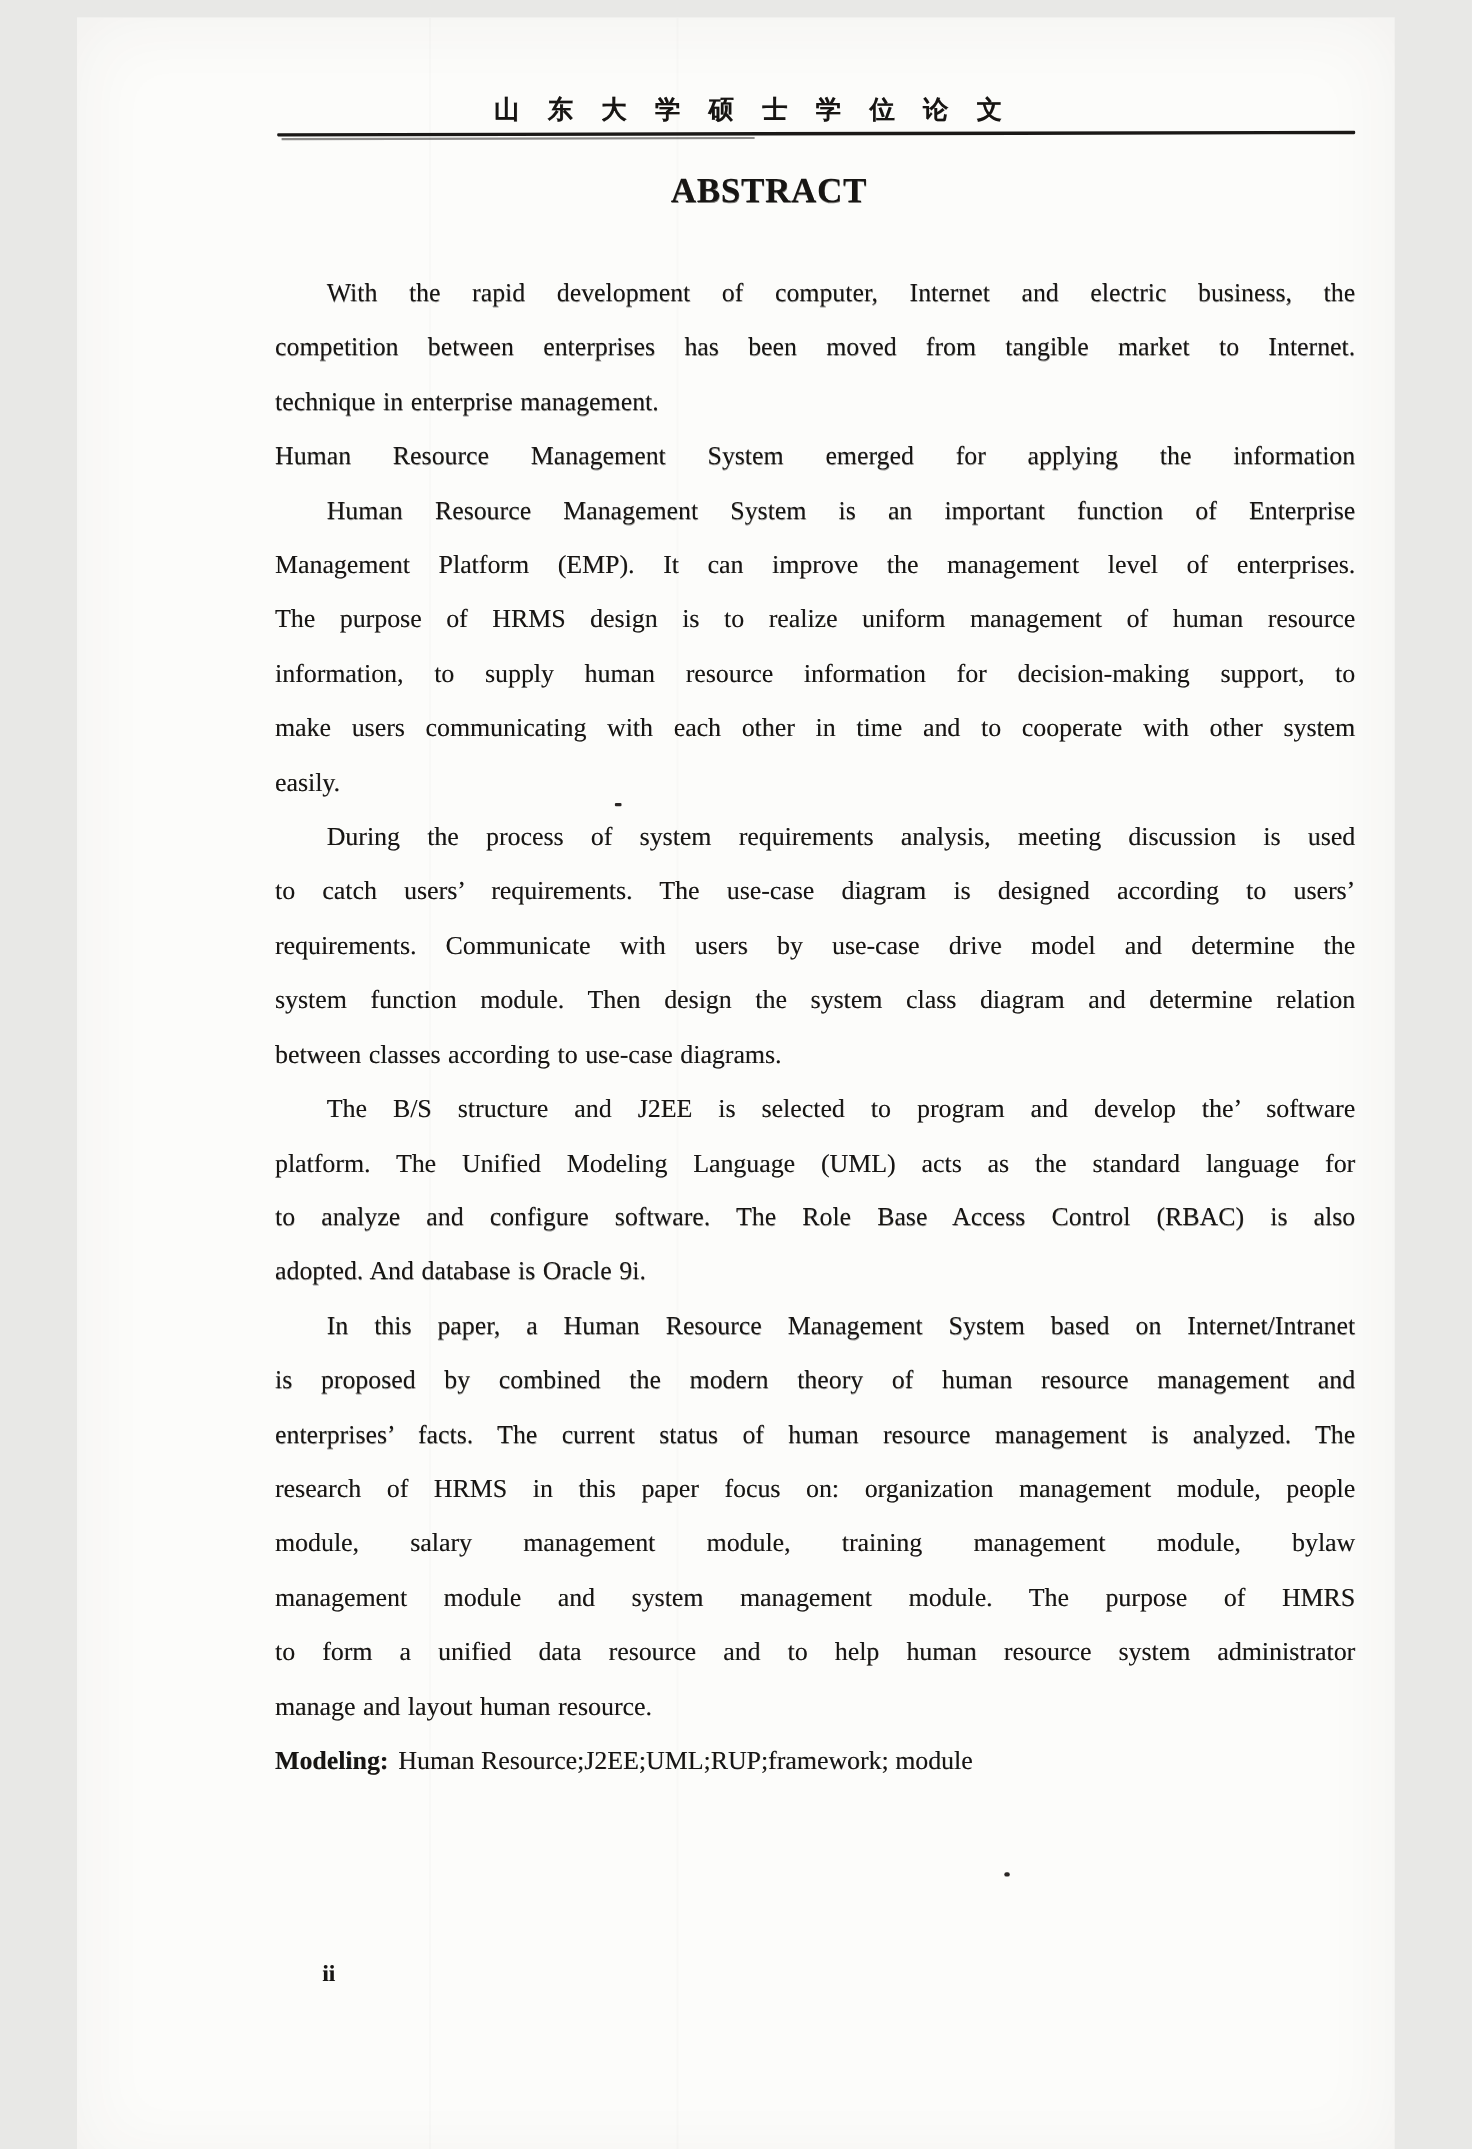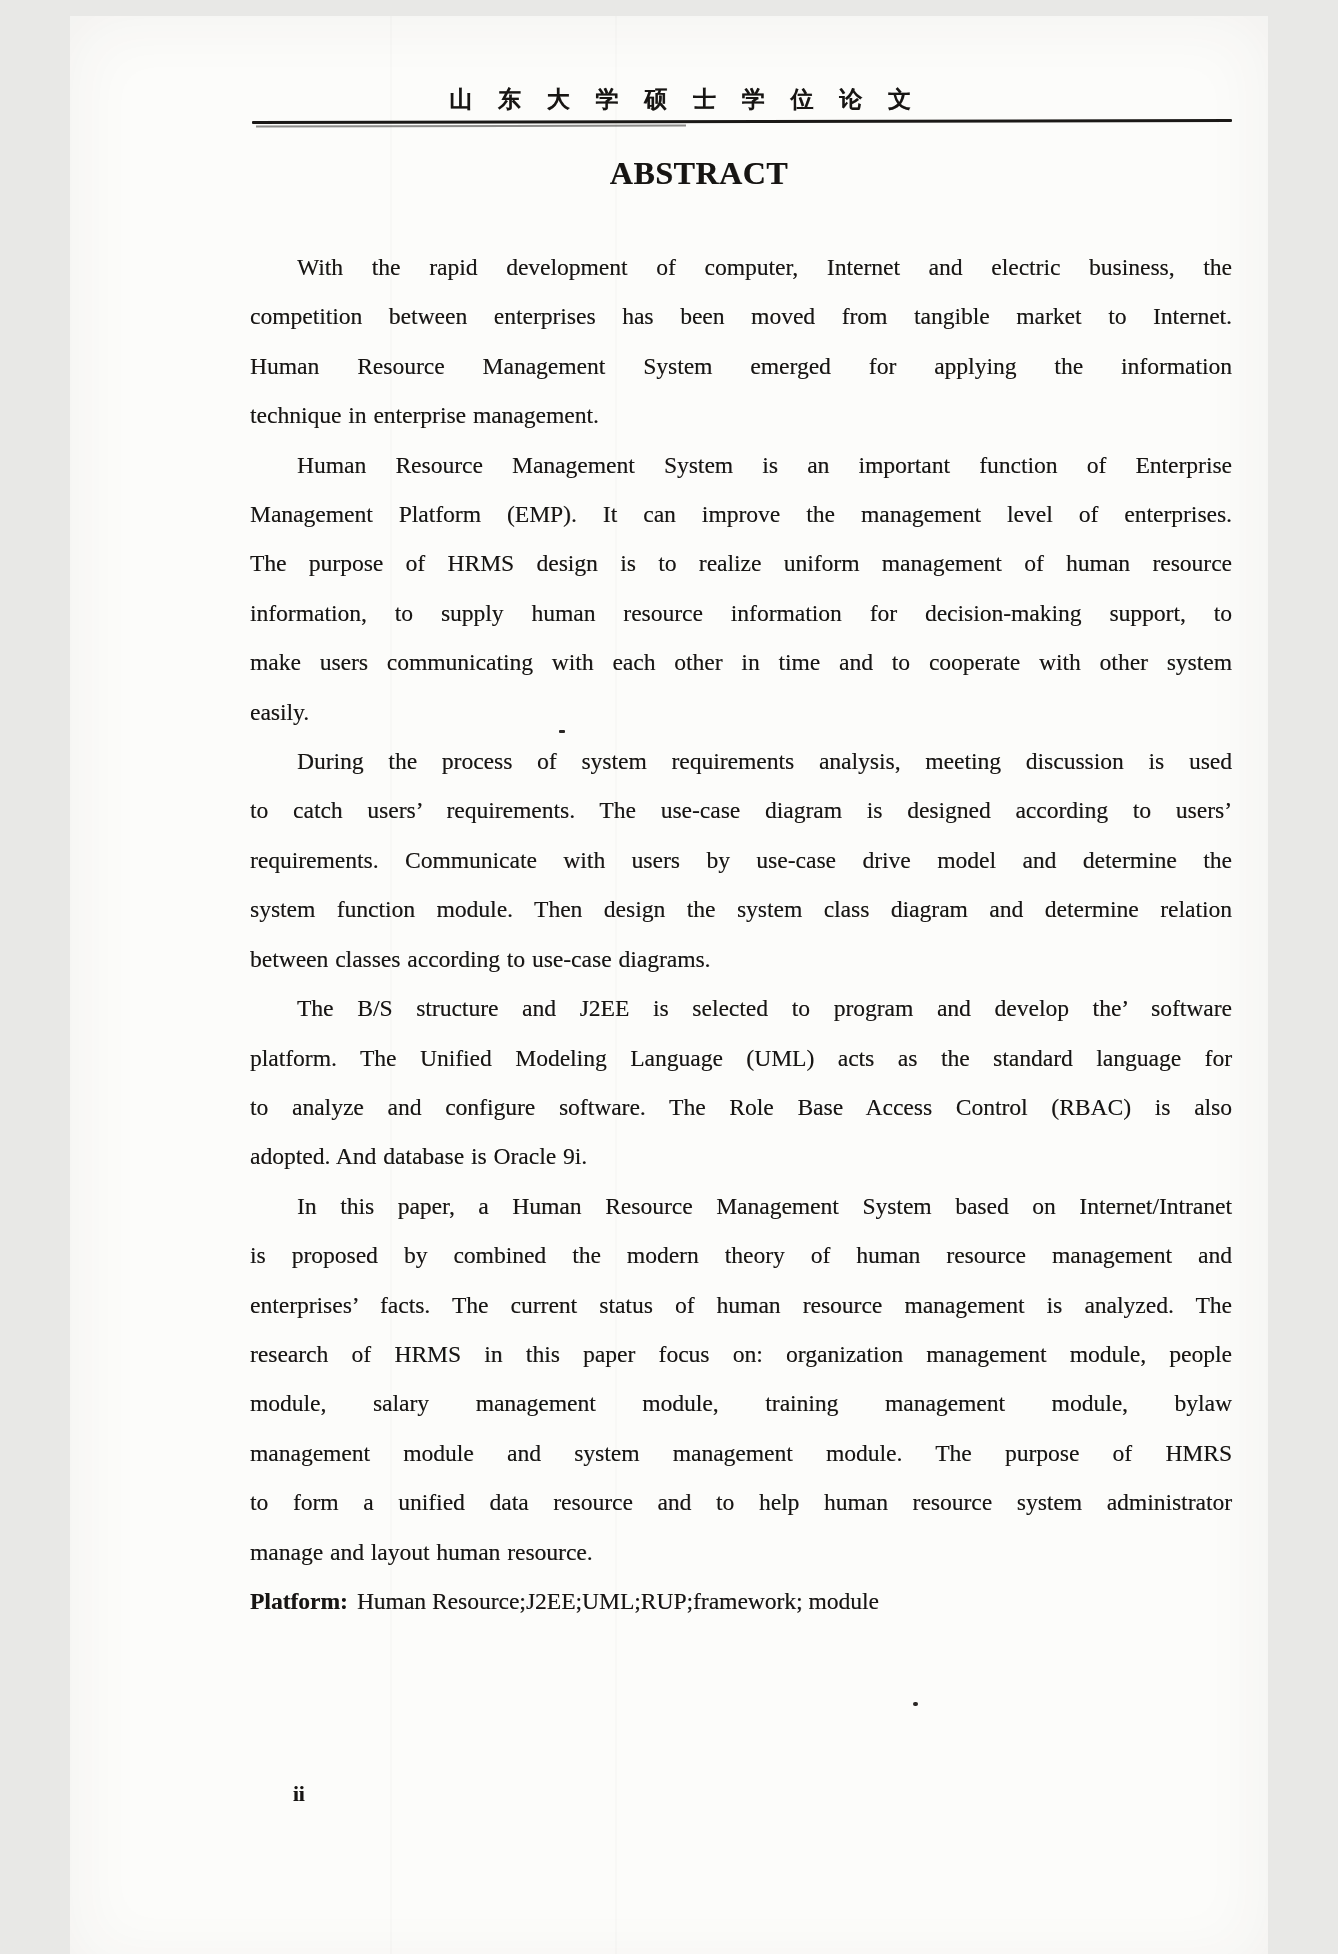--- a/index.html
+++ b/index.html
@@ -102,22 +102,22 @@
   <div class="header-rule"></div>
   <div class="header-rule-ghost"></div>
 
   <h1 class="title">ABSTRACT</h1>
 
   <div class="body">
 
     <div class="para">
         <div class="line first">With the rapid development of computer, Internet and electric business, the</div>
         <div class="line">competition between enterprises has been moved from tangible market to Internet.</div>
+        <div class="line last">technique in enterprise management.</div>
         <div class="line">Human Resource Management System emerged for applying the information</div>
-        <div class="line last">technique in enterprise management.</div>
       </div>
       <div class="para">
         <div class="line first">Human Resource Management System is an important function of Enterprise</div>
         <div class="line">Management Platform (EMP). It can improve the management level of enterprises.</div>
         <div class="line">The purpose of HRMS design is to realize uniform management of human resource</div>
         <div class="line">information, to supply human resource information for decision-making support, to</div>
         <div class="line">make users communicating with each other in time and to cooperate with other system</div>
         <div class="line last">easily.</div>
       </div>
       <div class="para">
@@ -136,20 +136,20 @@
       <div class="para">
         <div class="line first">In this paper, a Human Resource Management System based on Internet/Intranet</div>
         <div class="line">is proposed by combined the modern theory of human resource management and</div>
         <div class="line">enterprises’ facts. The current status of human resource management is analyzed. The</div>
         <div class="line">research of HRMS in this paper focus on: organization management module, people</div>
         <div class="line">module, salary management module, training management module, bylaw</div>
         <div class="line">management module and system management module. The purpose of HMRS</div>
         <div class="line">to form a unified data resource and to help human resource system administrator</div>
         <div class="line last">manage and layout human resource.</div>
       </div>
-      <div class="kw-line"><span class="kw-label">Platform:</span><span class="kw-value">Human Resource;J2EE;UML;RUP;framework; module</span></div>
+      <div class="kw-line"><span class="kw-label">Modeling:</span><span class="kw-value">Human Resource;J2EE;UML;RUP;framework; module</span></div>
   </div>
 
   <div class="speck s1"></div>
   <div class="speck s2"></div>
 
   <div class="page-number">ii</div>
 </div>
 
 </body></html>

